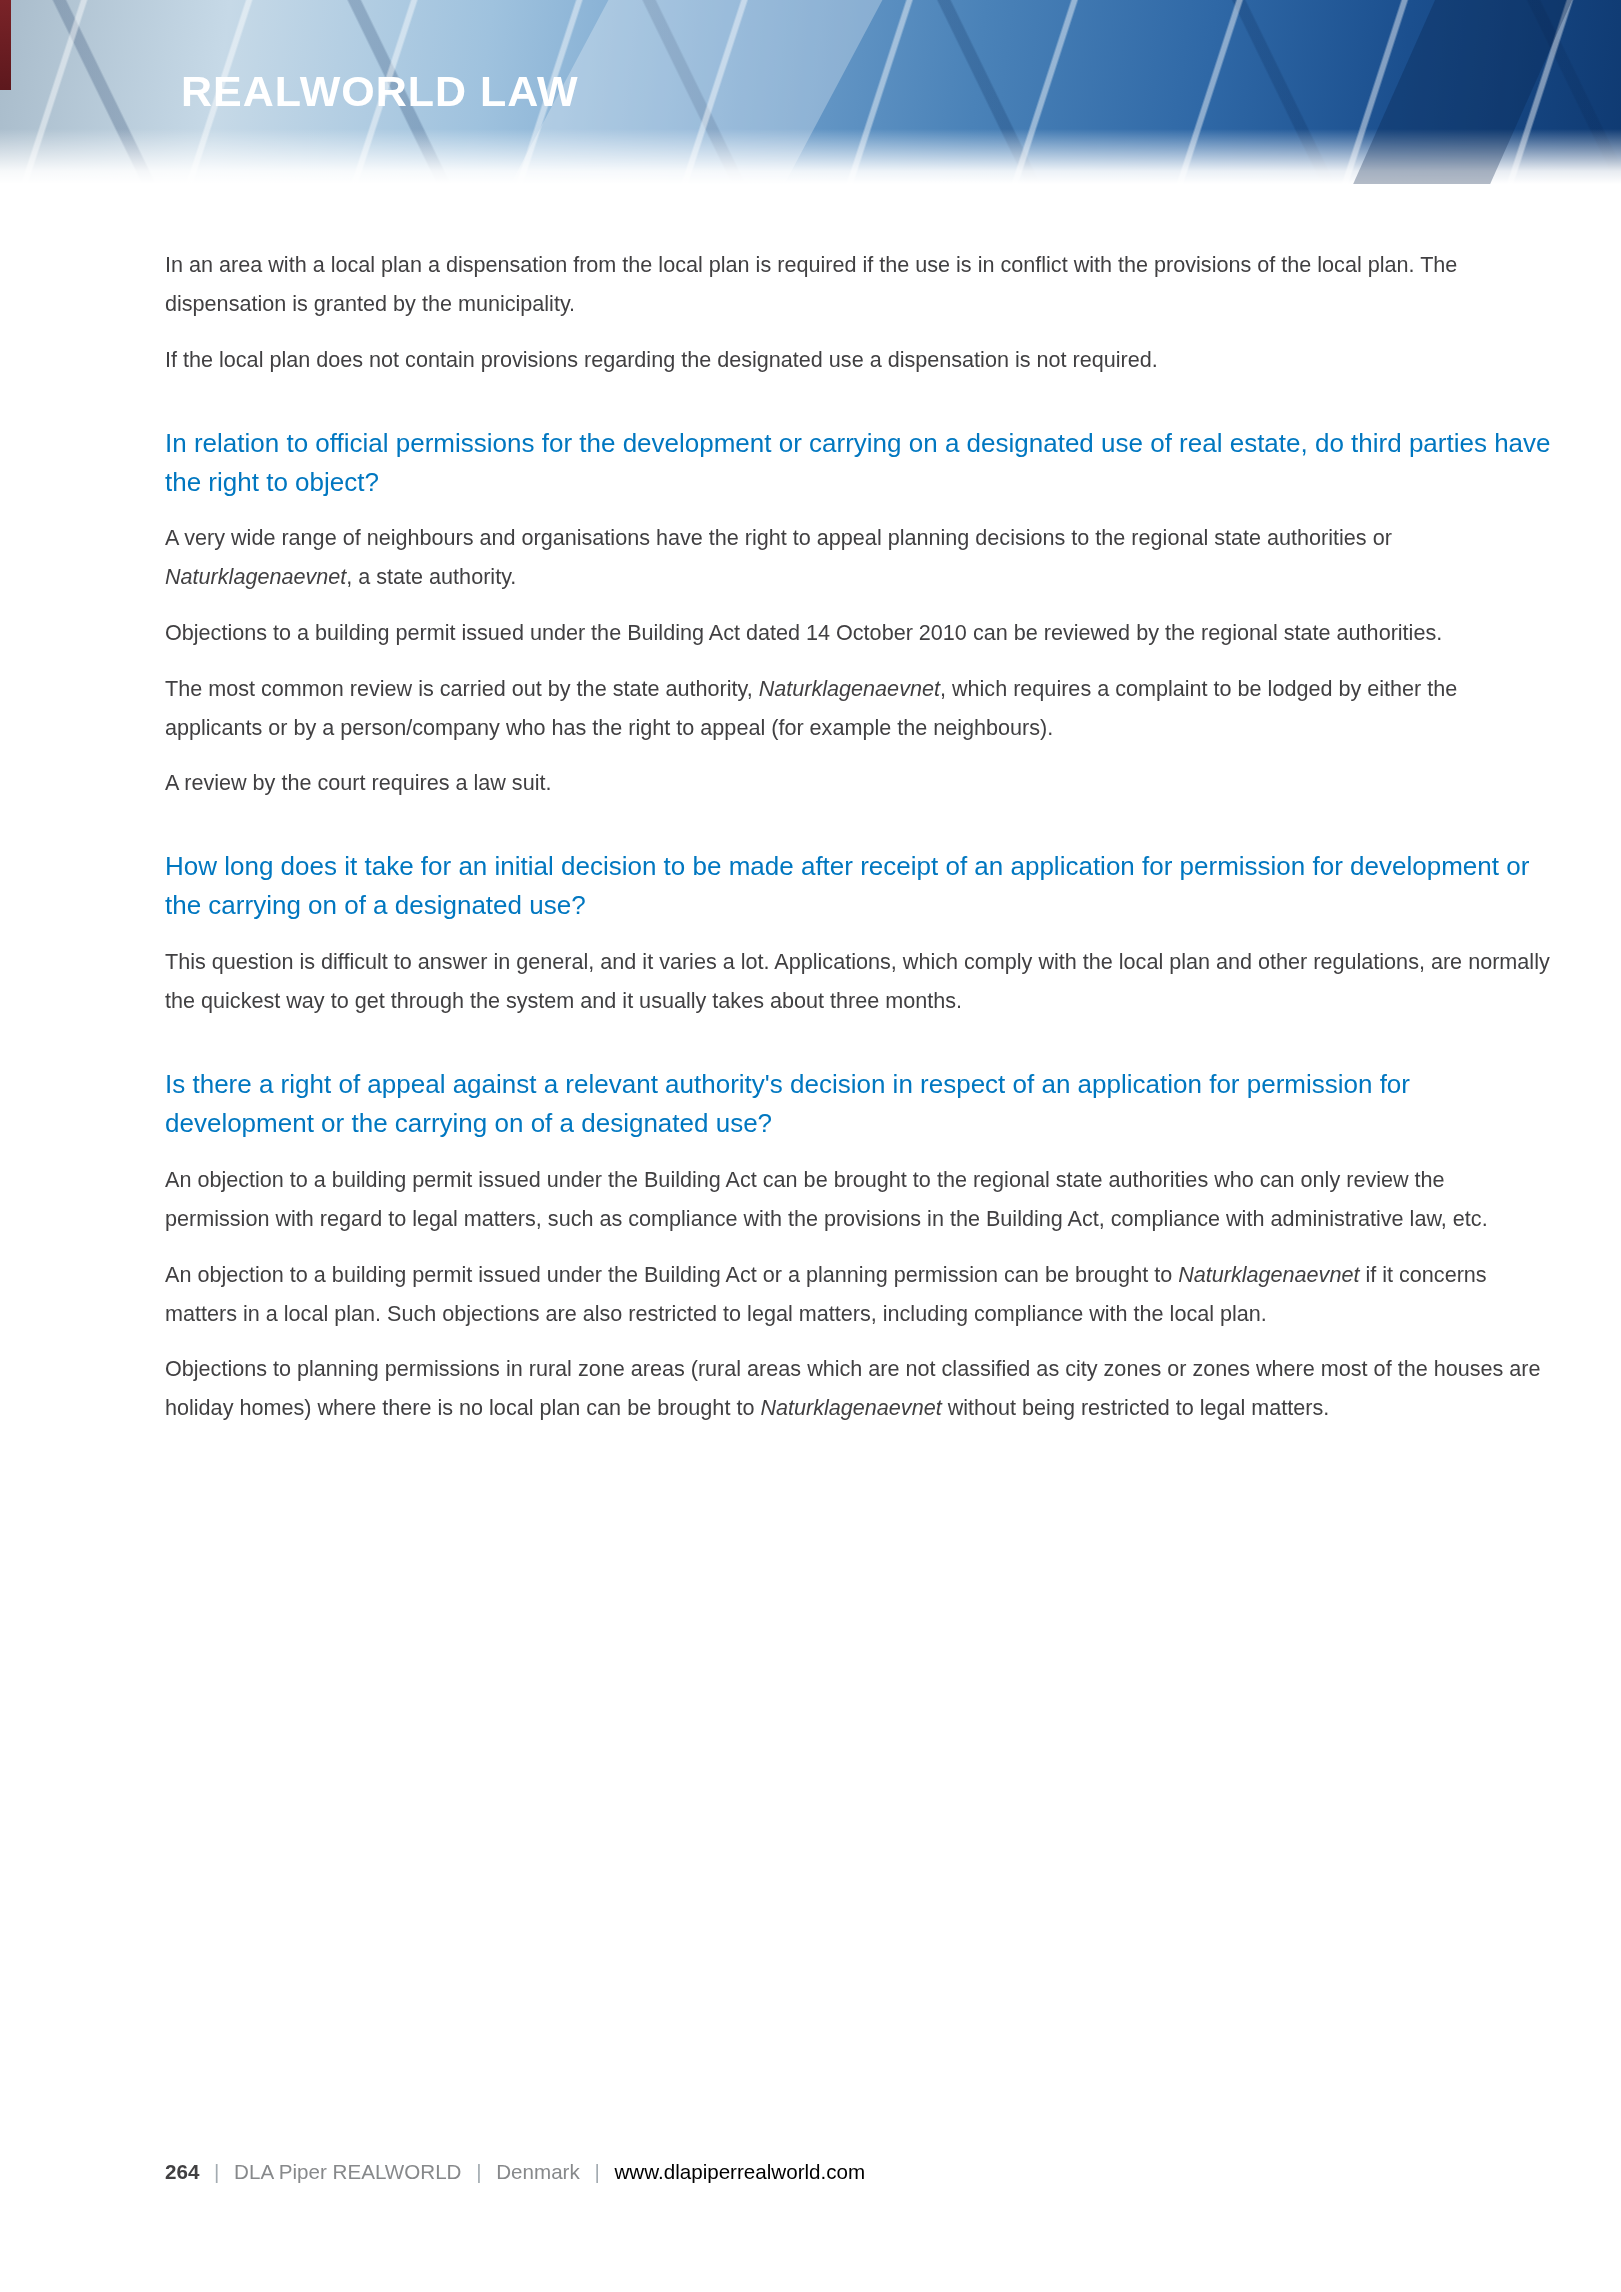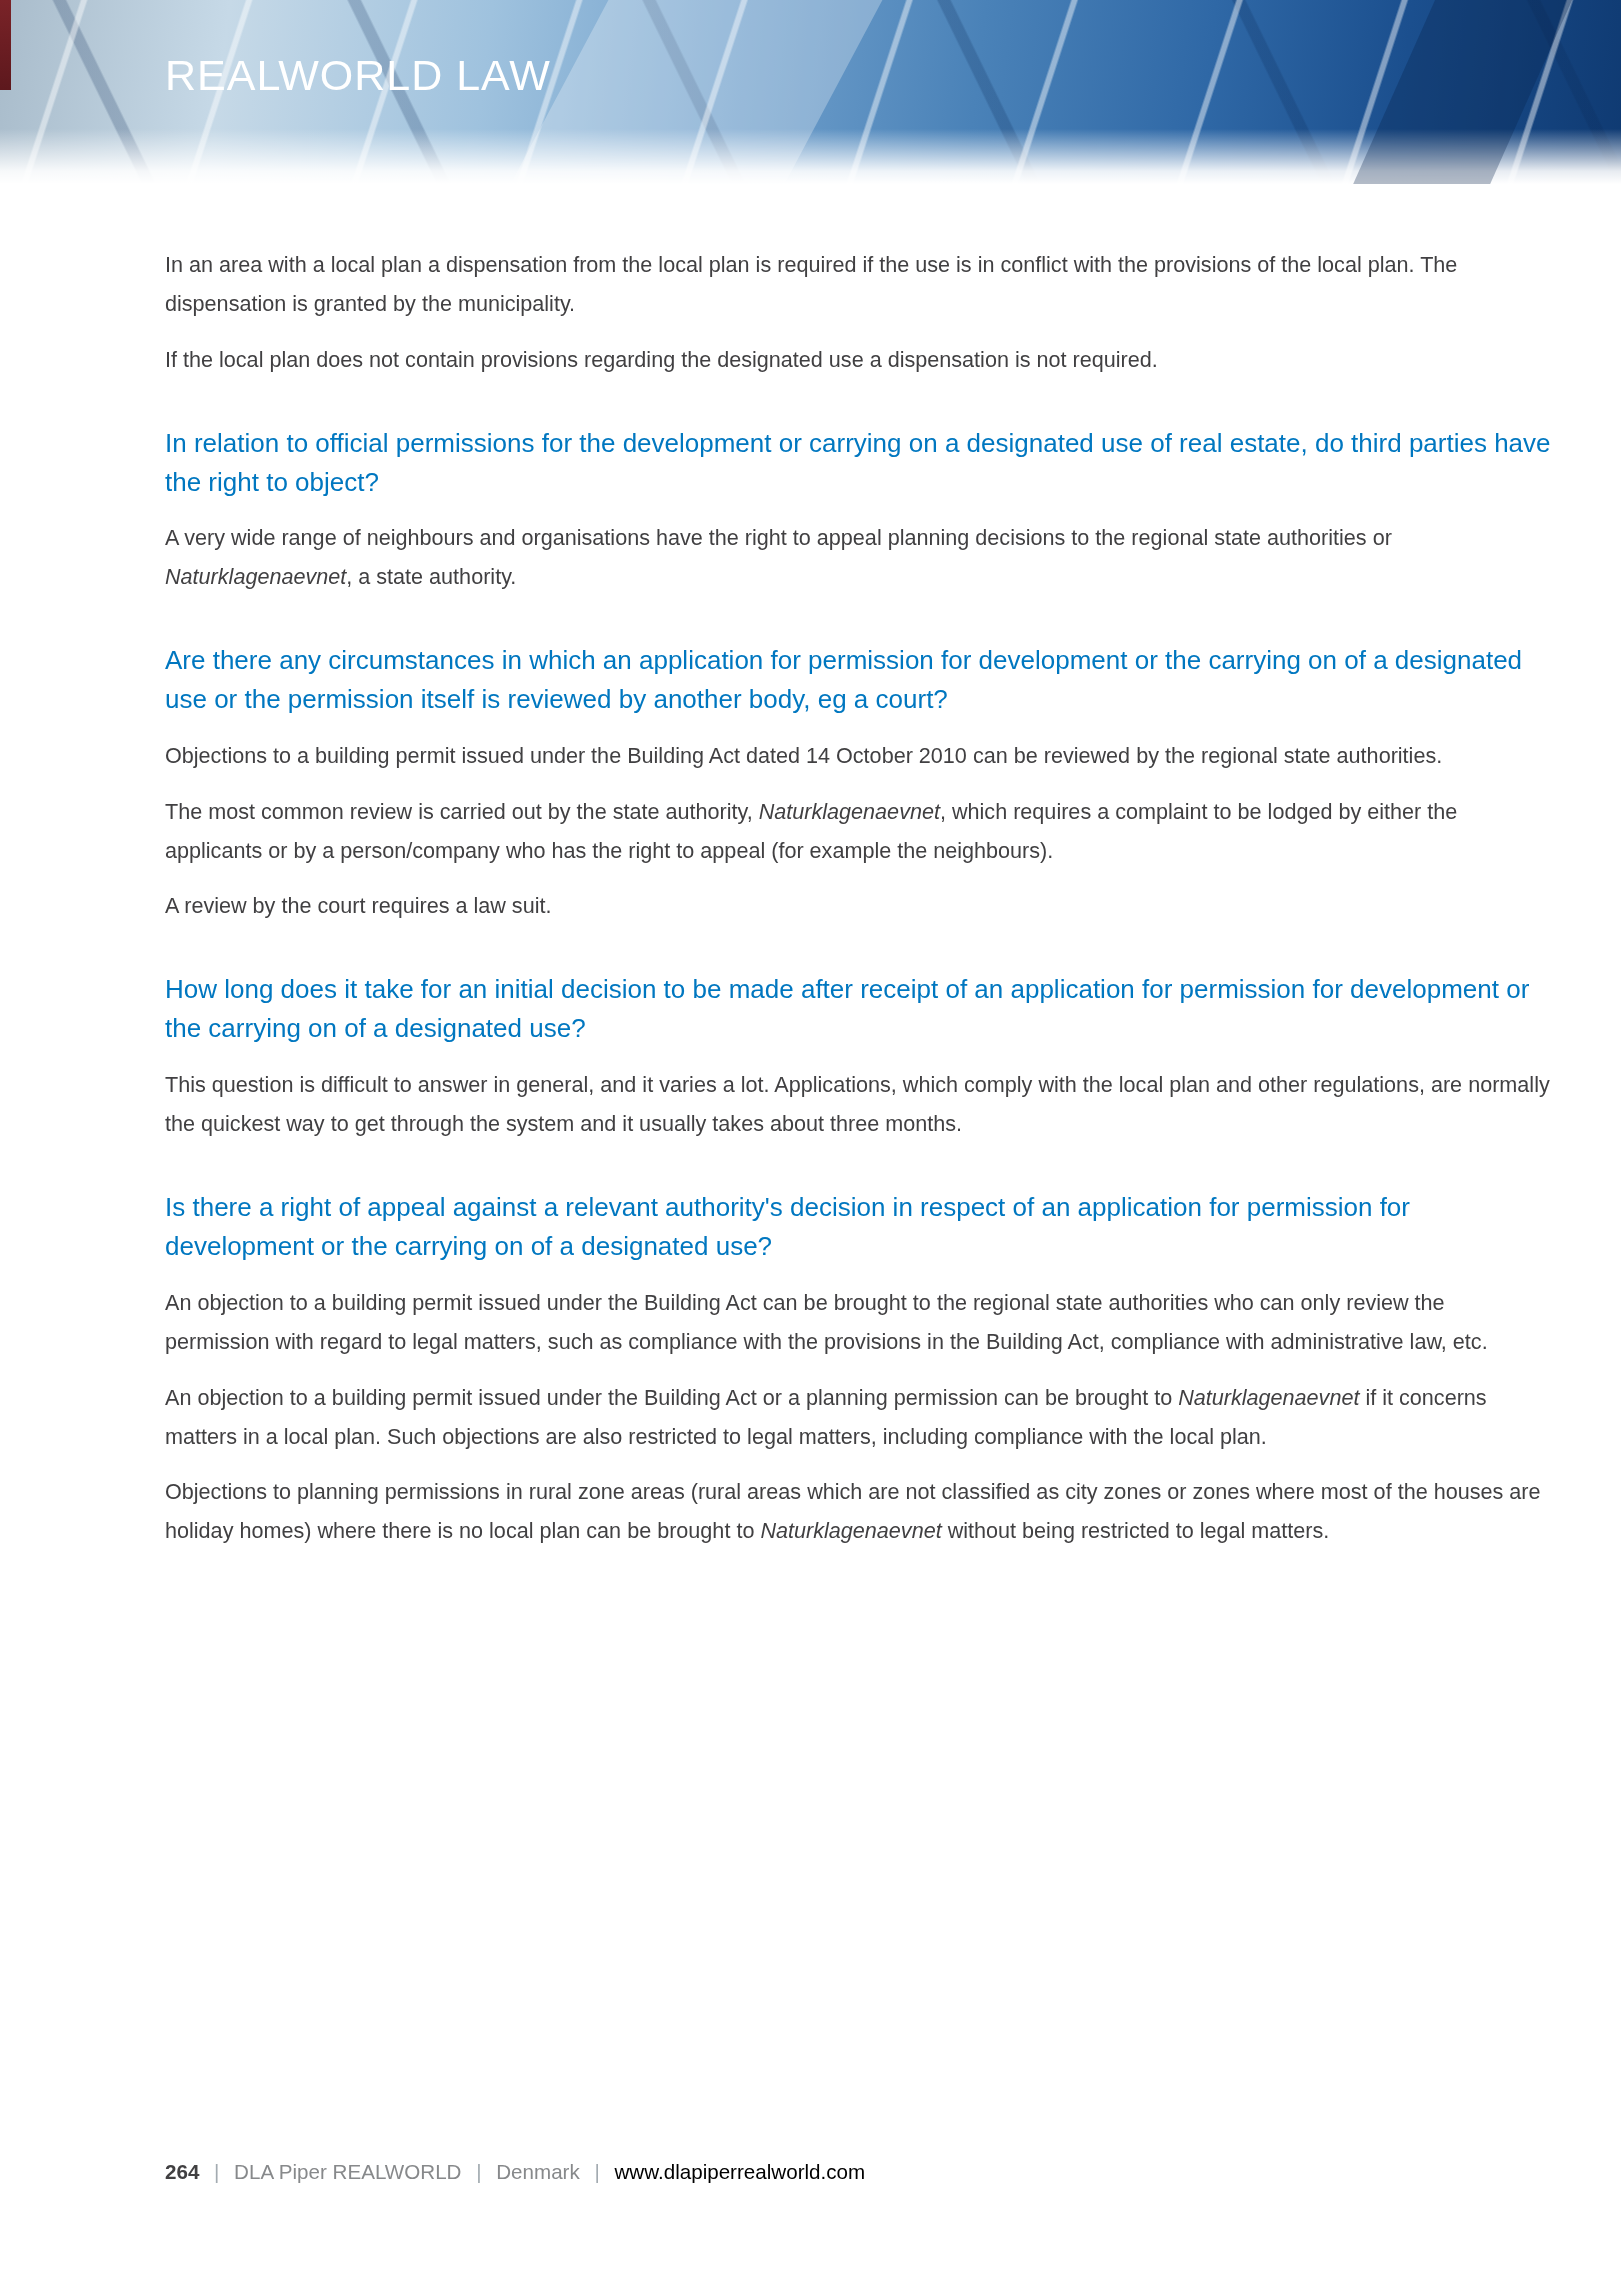--- a/index.html
+++ b/index.html
@@ -64,24 +64,24 @@
     top: 0;
     width: 10.8px;
     height: 90px;
     background: linear-gradient(to bottom, #7a2328, #5d181d);
     z-index: 2;
   }
   .banner-title {
     position: absolute;
     left: 165px;
     top: 51px;
-    margin: 0;
+    margin: 16px;
     z-index: 3;
     font-size: 43px;
-    font-weight: normal;
+    font-weight: bold;
     letter-spacing: 1px;
     color: #ffffff;
   }
 
   
   .content {
     padding: 61px 68px 0 165px;
   }
   .content p {
     margin: 0 0 16.7px 0;
@@ -134,21 +134,20 @@
 <main class="content">
 
   <p>In an area with a local plan a dispensation from the local plan is required if the use is in conflict with the provisions of the local plan. The dispensation is granted by the municipality.</p>
 
   <p>If the local plan does not contain provisions regarding the designated use a dispensation is not required.</p>
 
   <h2 class="question">In relation to official permissions for the development or carrying on a designated use of real estate, do third parties have the right to object?</h2>
 
   <p><span>A very wide range of neighbours and organisations have the right to appeal planning decisions to the regional state authorities or </span><em class="it">Naturklagenaevnet</em><span>, a state authority.</span></p>
 
-  <h2 class="question">Are there any circumstances in which an application for permission for development or the carrying on of a designated use or the permission itself is reviewed by another body, eg a court?</h2>
 
   <p>Objections to a building permit issued under the Building Act dated 14 October 2010 can be reviewed by the regional state authorities.</p>
 
   <p><span>The most common review is carried out by the state authority, </span><em class="it">Naturklagenaevnet</em><span>, which requires a complaint to be lodged by either the applicants or by a person/company who has the right to appeal (for example the neighbours).</span></p>
 
 
   <p>A review by the court requires a law suit.</p>
 
   <h2 class="question">How long does it take for an initial decision to be made after receipt of an application for permission for development or the carrying on of a designated use?</h2>
 

